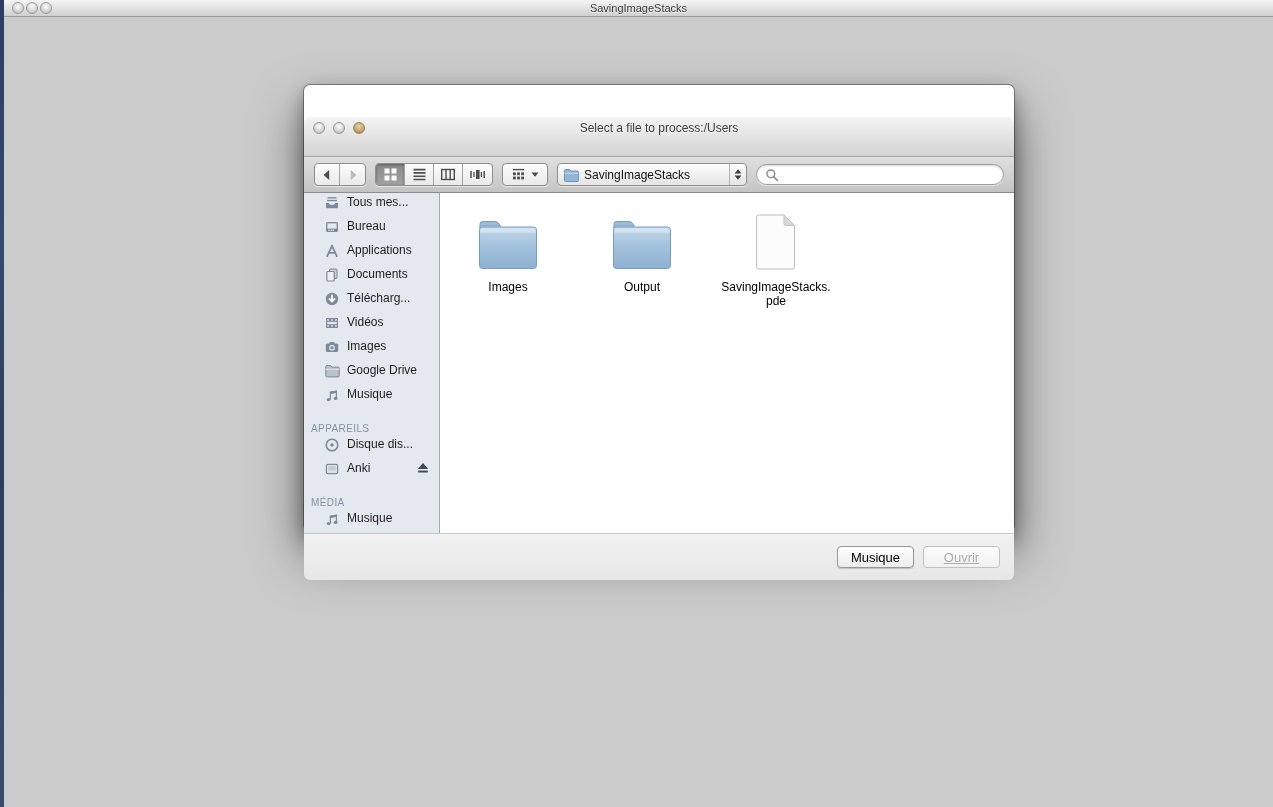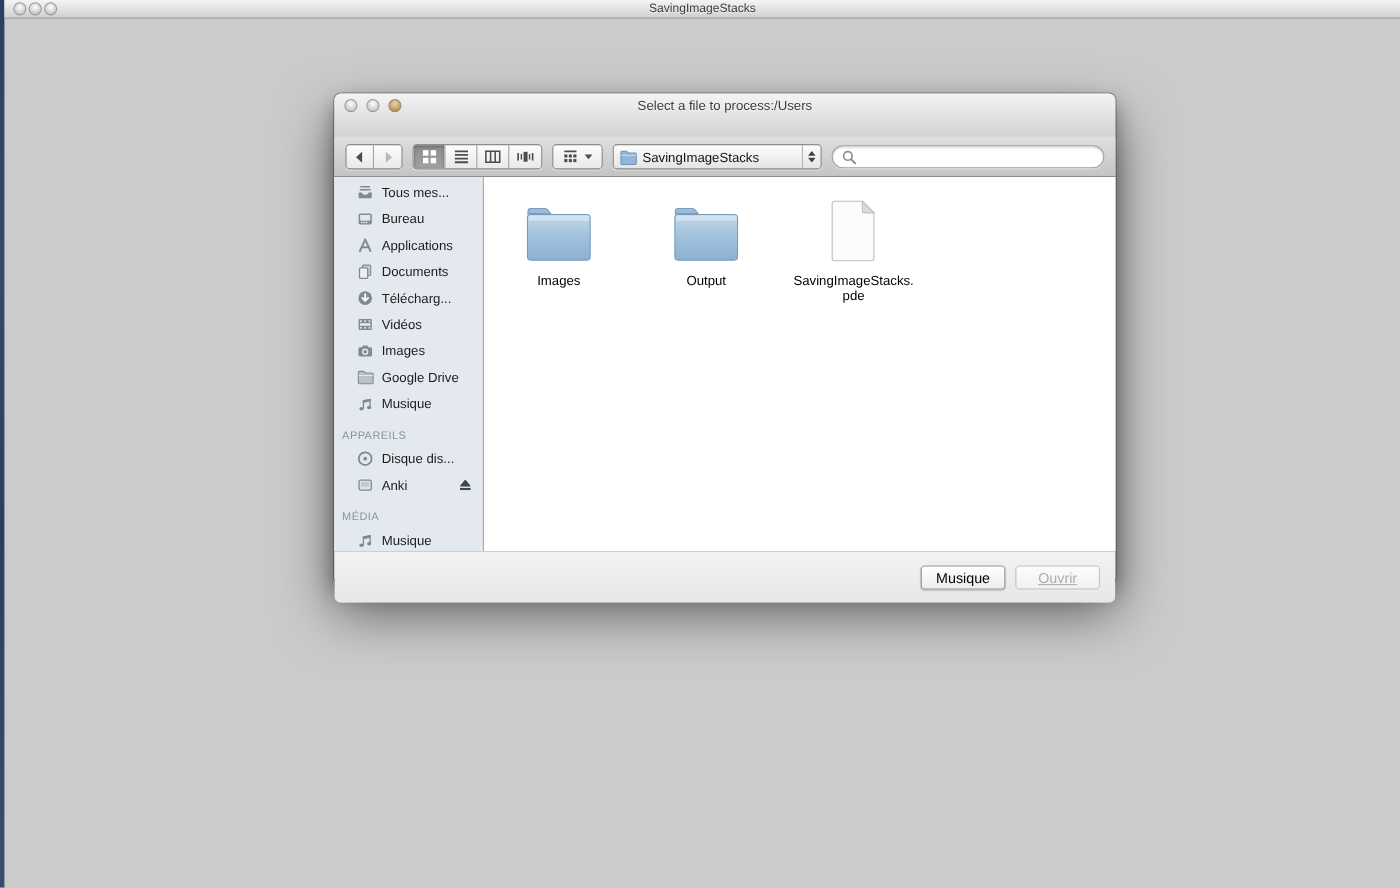--- a/index.html
+++ b/index.html
@@ -22,21 +22,21 @@
     border:1px solid #9a9a9a; }
   .app-title { text-align:center; font-size:11px; line-height:16px; color:#3a3a3a;
     text-shadow:0 1px 0 rgba(255,255,255,.7); }
 
   
   .dialog { position:absolute; left:304px; top:85px; width:710px; height:446px;
     border-radius:6px;
     box-shadow:0 0 0 1px rgba(0,0,0,.35), 0 25px 50px rgba(0,0,0,.55), 0 8px 18px rgba(0,0,0,.35);
     background:#fff; }
   .dlg-titlebar { height:40px; border-radius:6px 6px 0 0; position:relative;
-    background:linear-gradient(#f4f4f4,#d3d3d3); border-bottom:1px solid #a6a6a6; }
+    background:linear-gradient(#f4f4f4,#d3d3d3); border-bottom:1px solid #a6a6a6;margin-top:32px; }
   .dlg-lights { position:absolute; left:9px; top:5px; display:flex; gap:8px; }
   .light.amber { background:radial-gradient(circle at 50% 35%, #ecd4a7, #b28e58 80%); border-color:#9a8a6b; }
   .dlg-title { text-align:center; font-size:12px; line-height:22px; color:#3c3c3c;
     text-shadow:0 1px 0 rgba(255,255,255,.7); }
 
   
   .dlg-toolbar { height:36px; display:flex; align-items:center; gap:9px; padding:0 10px;
     background:linear-gradient(#dfdfdf,#c4c4c4); border-bottom:1px solid #8d8d8d; }
   .seg-group { display:flex; height:23px; border:1px solid #8e8e8e; border-radius:4px;
     background:linear-gradient(#fdfdfd,#e9e9e9); box-shadow:0 1px 0 rgba(255,255,255,.55); overflow:hidden; }
@@ -54,21 +54,21 @@
   .popup-stepper { width:17px; align-self:stretch; border-left:1px solid #b5b5b5;
     display:flex; flex-direction:column; align-items:center; justify-content:center; gap:1px; }
   .search { flex:1; height:21px; border-radius:11px; background:#fff; border:1px solid #9e9e9e;
     box-shadow:inset 0 1px 2px rgba(0,0,0,.18), 0 1px 0 rgba(255,255,255,.5);
     display:flex; align-items:center; padding:0 8px; }
   .search input { border:none; outline:none; flex:1; font-size:12px; background:transparent; margin-left:4px; }
 
   
   .dlg-body { display:flex; height:340px; background:#fff; overflow:hidden; }
   .sidebar { width:136px; background:#e4e9ef; border-right:1px solid #a9a9a9; padding-top:2px; overflow:hidden; }
-  .side-item { display:flex; align-items:center; height:24px; padding-left:20px; gap:7px;
+  .side-item { display:flex; height:24px; padding-left:20px; gap:7px;
     font-size:12px; color:#1c1c1c; white-space:nowrap; }
   .side-icon { width:16px; height:16px; flex:0 0 16px; display:flex; align-items:center; justify-content:center; }
   .side-section { font-size:10px; font-weight:normal; color:#8493a3; letter-spacing:.4px;
     padding-left:7px; height:18px; line-height:20px; margin-top:8px; }
   .eject { margin-left:auto; margin-right:9px; width:14px; height:14px; }
 
   .content { flex:1; position:relative; background:#fff; }
   .file { position:absolute; top:18px; width:120px; text-align:center; }
   .file-iconbox { height:60px; display:flex; align-items:flex-end; justify-content:center; }
   .file-label { margin-top:9px; font-size:12px; color:#000; line-height:14px; }

